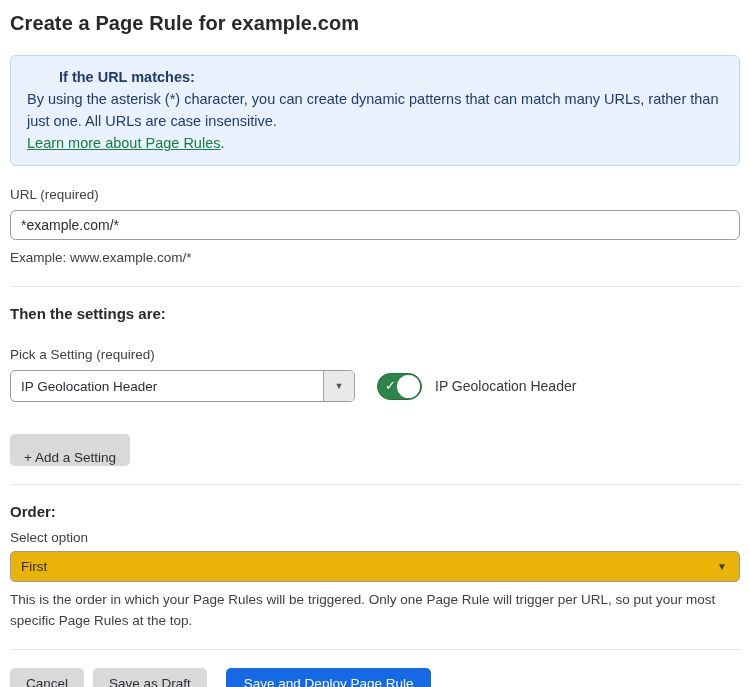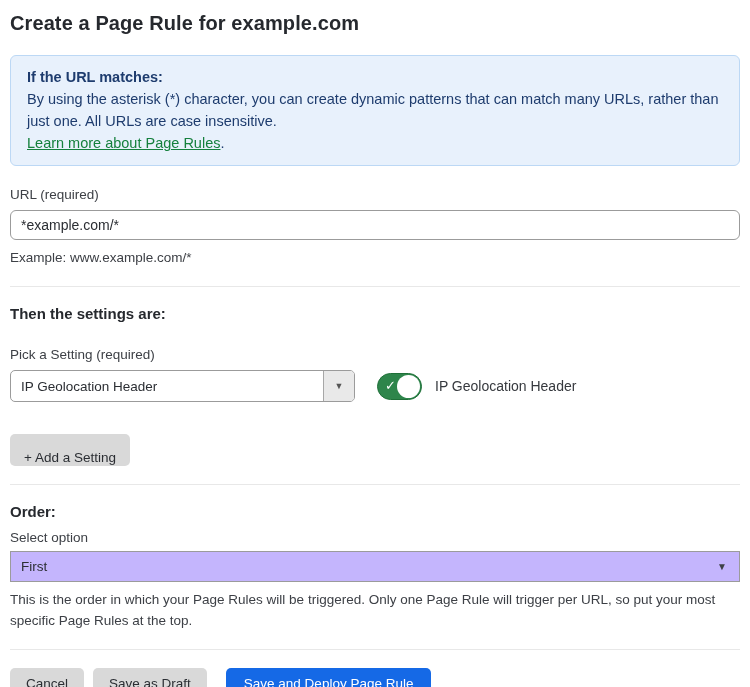--- a/index.html
+++ b/index.html
@@ -20,21 +20,21 @@
   .info-box {
     background: #e8f1fc;
     border: 1px solid #bcd8f5;
     border-radius: 6px;
     padding: 10px 16px 11px 16px;
     color: #1e3c6e;
     font-size: 14.5px;
     line-height: 22px;
     margin-bottom: 21px;
   }
-  .info-heading { font-weight: 700; }
+  .info-heading { font-weight: 700; margin-left: 32px; }
   .info-link-row a {
     color: #15803d; cursor: pointer;
   }
   .info-link-row .link-suffix { color: #1e3c6e; }
 
   .field-label {
     display: block;
     font-size: 13.5px; color: #3d4046;
     margin-bottom: 8px;
   }
@@ -111,22 +111,22 @@
     border: none; border-radius: 5px;
     height: 30px; font-size: 13.5px;
     cursor: pointer;
   }
   .gray-btn { background: #d9d9d9; color: #2b2e33; padding: 0 16px; }
   .add-setting-btn { margin-top: 32px; padding: 16px 14px; }
 
   .select-full {
     display: flex; align-items: center; justify-content: space-between;
     width: 730px; height: 31px;
-    border: 1px solid #9b9b9b; border-radius: 0;
-    background: #c4b5fd; padding: 0 12px 0 10px;
+    border: 1px solid #9b9b9b; border-radius: 5px;
+    background: #eab308; padding: 0 12px 0 10px;
     font-size: 13.5px; color: #2b2e33;
     cursor: pointer;
     margin-top: -2px;
   }
   .select-caret { font-size: 10px; color: #3d4046; }
 
   .order-helper { width: 730px; }
 
   .actions { display: flex; align-items: center; margin-top: 17px; }
   .actions .gray-btn { margin-right: 9px; }

